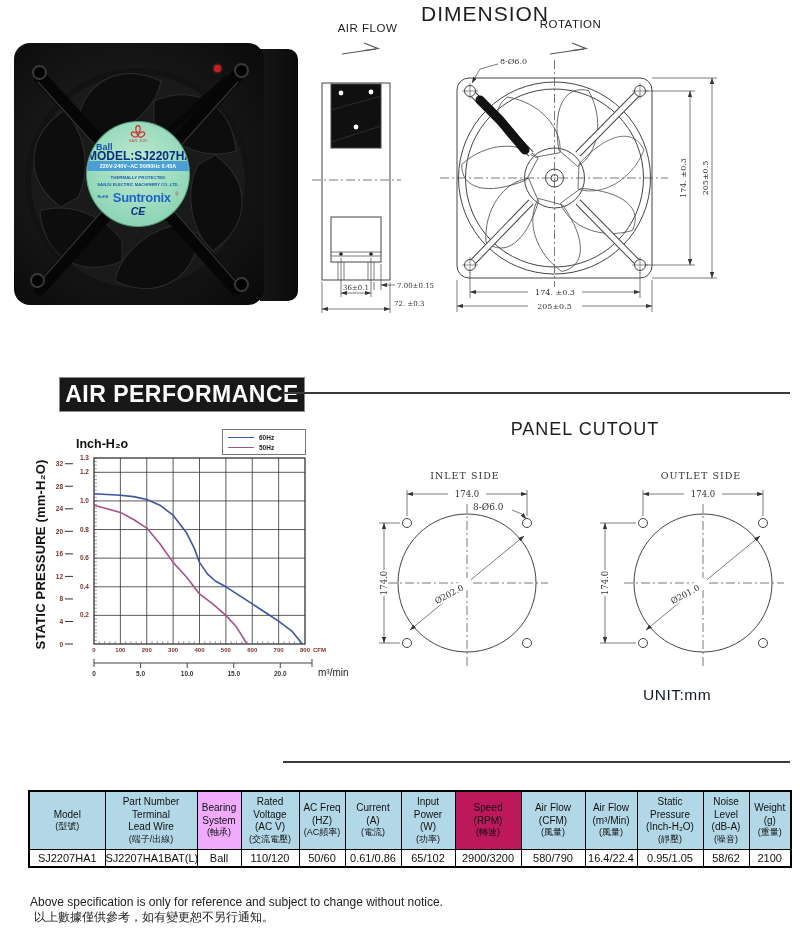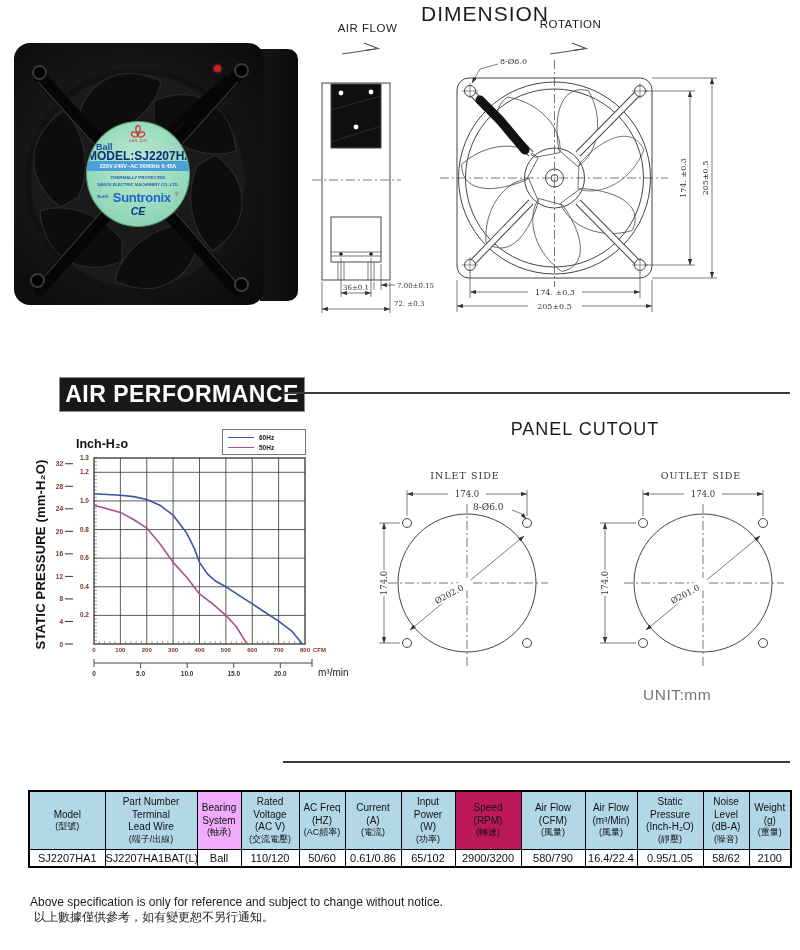--- a/index.html
+++ b/index.html
@@ -38,21 +38,21 @@
   #fan-label .ce{position:absolute;left:0;top:83px;width:100%;font-size:10.5px;font-weight:bold;color:#0d2f7d;font-style:italic;}
   
   #inch-label{left:76px;top:437px;font-size:12.5px;font-weight:bold;color:#111;}
   #y-mm-label{left:33px;top:652px;width:195px;transform-origin:0 0;transform:rotate(-90deg);
               font-size:13px;font-weight:bold;color:#111;text-align:center;letter-spacing:0.2px;}
   #legend{left:222px;top:429px;width:84px;border:1px solid #777;background:#fff;padding:2px 5px;box-sizing:border-box;}
   .leg-row{display:flex;align-items:center;gap:5px;height:10px;}
   .leg-swatch{width:26px;border-top:1.6px solid #000;}
   .leg-label{font-size:6.5px;font-weight:bold;color:#222;}
   #panel-title{left:500px;top:419px;width:170px;font-size:18px;letter-spacing:1px;text-align:center;color:#1d1d1d;}
-  #unit-label{left:643px;top:686px;font-size:15.5px;color:#737373;letter-spacing:0.5px;text-align:right;}
+  #unit-label{left:643px;top:686px;font-size:15.5px;color:#0f172a;letter-spacing:0.5px;text-align:right;}
   
   #spec-table-wrap{left:28px;top:790px;width:762px;}
   table{border-collapse:collapse;width:762px;table-layout:fixed;}
   th,td{border:1px solid #000;text-align:center;overflow:hidden;}
   table{border:2px solid #000;}
   th{background:#b2d8e8;font-weight:normal;padding:4px 0;}
   th .en{font-size:10px;color:#111;line-height:1.25;}
   th .cn{font-size:9px;color:#111;line-height:1.3;}
   td{font-size:11px;color:#111;height:16px;padding:0;}
   .note{font-size:12px;color:#222;}

